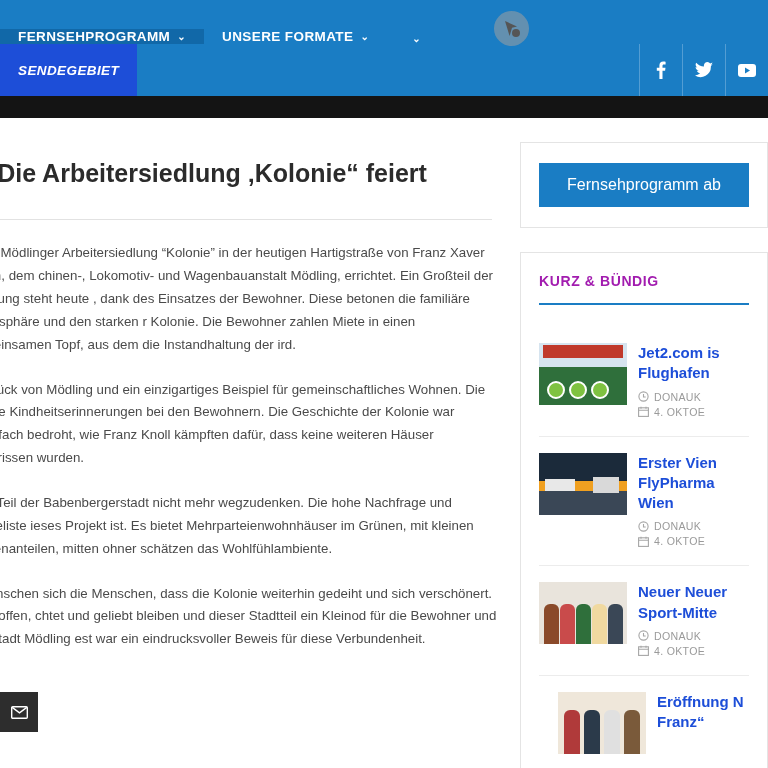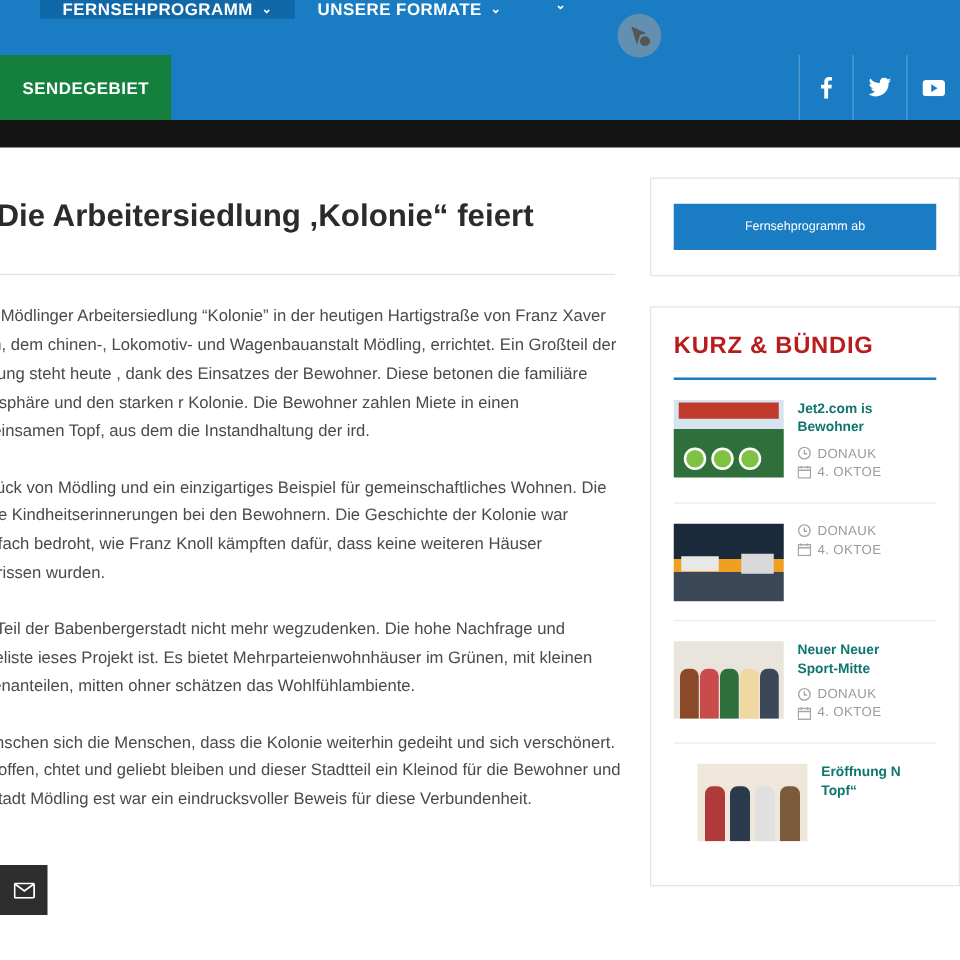--- a/index.html
+++ b/index.html
@@ -13,23 +13,22 @@
   }
 
   
   .navbar {
     background: #1a7dc4;
     height: 96px;
     position: relative;
   }
   .nav-row {
     display: flex;
-    align-items: flex-start;
+    align-items: flex-end;
     height: 44px;
-    padding-left: 32px;
   }
   .nav-item {
     display: flex;
     align-items: center;
     padding: 0 18px;
     color: #ffffff;
     font-size: 13.5px;
     font-weight: bold;
     letter-spacing: .4px;
     white-space: nowrap;
@@ -49,22 +48,23 @@
     height: 52px;
   }
   .nav-item2 {
     display: flex;
     align-items: center;
     padding: 0 18px;
     color: #ffffff;
     font-size: 13.5px;
     font-weight: bold;
     letter-spacing: .4px;
-    background: #15803d;
+    background: #1d4ed8;
     cursor: pointer;
+    font-style: italic;
   }
   .nav-social {
     position: absolute;
     right: 0;
     top: 44px;
     height: 52px;
     display: flex;
     align-items: stretch;
   }
   .soc {
@@ -134,55 +134,55 @@
     padding: 20px 18px;
     margin-bottom: 24px;
   }
   .promo-btn {
     display: block;
     width: 100%;
     background: #1a7dc4;
     color: #fff;
     border: none;
     padding: 13px 10px;
-    font-size: 10px;
+    font-size: 16px;
     font-family: "Liberation Sans", sans-serif;
     text-align: center;
     white-space: nowrap;
     overflow: hidden;
     cursor: pointer;
   }
   .widget-title {
-    font-size: 19px;
+    font-size: 14px;
     font-weight: bold;
-    color: #b91c1c;
+    color: #a21caf;
     letter-spacing: .6px;
     padding-bottom: 14px;
     border-bottom: 2px solid #1a7dc4;
-    margin: 0 0 0 0;
+    margin: 0 0 22px 0;
   }
   .news-item {
     display: flex;
     gap: 11px;
     padding: 16px 0 15px 0;
     border-bottom: 1px solid #ececec;
   }
   .news-item:last-child { border-bottom: none; margin-left: 19px; }
   .thumb {
     width: 88px; height: 62px;
     flex: 0 0 88px;
     overflow: hidden;
     position: relative;
     background: #bbb;
   }
   .news-text { min-width: 0; }
   .news-title {
-    font-size: 11px;
+    font-size: 15px;
     line-height: 1.35;
-    color: #0f766e;
+    color: #1d4ed8;
     font-weight: bold;
     margin-bottom: 7px;
     white-space: nowrap;
     overflow: visible;
   }
   .news-title span { display:block; }
   .news-meta {
     display: flex;
     align-items: center;
     gap: 5px;
@@ -292,21 +292,21 @@
       <div class="news-item">
         <div class="thumb t1">
           <div class="banner"></div>
           <div class="c" style="left:8px;"></div>
           <div class="c" style="left:30px;"></div>
           <div class="c" style="left:52px;"></div>
         </div>
         <div class="news-text">
           <div class="news-title">
             <span>Jet2.com is</span>
-            <span>Bewohner </span>
+            <span>Flughafen </span>
           </div>
           <div class="news-meta">
             <svg width="11" height="11" viewBox="0 0 11 11" aria-hidden="true">
               <circle cx="5.5" cy="5.5" r="4.6" fill="none" stroke="#a6a6a6" stroke-width="1.1"></circle>
               <path d="M5.5 3v3h2.2" fill="none" stroke="#a6a6a6" stroke-width="1.1"></path>
             </svg>
             <span>DONAUK</span>
           </div>
           <div class="news-meta">
             <svg width="11" height="11" viewBox="0 0 11 11" aria-hidden="true">
@@ -317,20 +317,25 @@
           </div>
         </div>
       </div>
 
       <div class="news-item">
         <div class="thumb t2">
           <div class="w"></div>
           <div class="w2"></div>
         </div>
         <div class="news-text">
+          <div class="news-title">
+            <span>Erster Vien</span>
+            <span>FlyPharma</span>
+            <span>Wien</span>
+          </div>
           <div class="news-meta">
             <svg width="11" height="11" viewBox="0 0 11 11" aria-hidden="true">
               <circle cx="5.5" cy="5.5" r="4.6" fill="none" stroke="#a6a6a6" stroke-width="1.1"></circle>
               <path d="M5.5 3v3h2.2" fill="none" stroke="#a6a6a6" stroke-width="1.1"></path>
             </svg>
             <span>DONAUK</span>
           </div>
           <div class="news-meta">
             <svg width="11" height="11" viewBox="0 0 11 11" aria-hidden="true">
               <rect x="0.6" y="1.8" width="9.8" height="8.6" fill="none" stroke="#a6a6a6" stroke-width="1.1"></rect>
@@ -374,21 +379,21 @@
       <div class="news-item">
         <div class="thumb t4">
           <div class="p" style="left:6px;background:#b03a3a;"></div>
           <div class="p" style="left:26px;background:#2b3a4a;"></div>
           <div class="p" style="left:46px;background:#e0e0e0;"></div>
           <div class="p" style="left:66px;background:#7a5a3a;"></div>
         </div>
         <div class="news-text">
           <div class="news-title">
             <span>Eröffnung N</span>
-            <span>Topf“</span>
+            <span>Franz“</span>
           </div>
         </div>
       </div>
 
     </div>
   </div>
 </div>
 
 <div class="share-float">
   <svg width="17" height="13" viewBox="0 0 17 13" aria-hidden="true">

